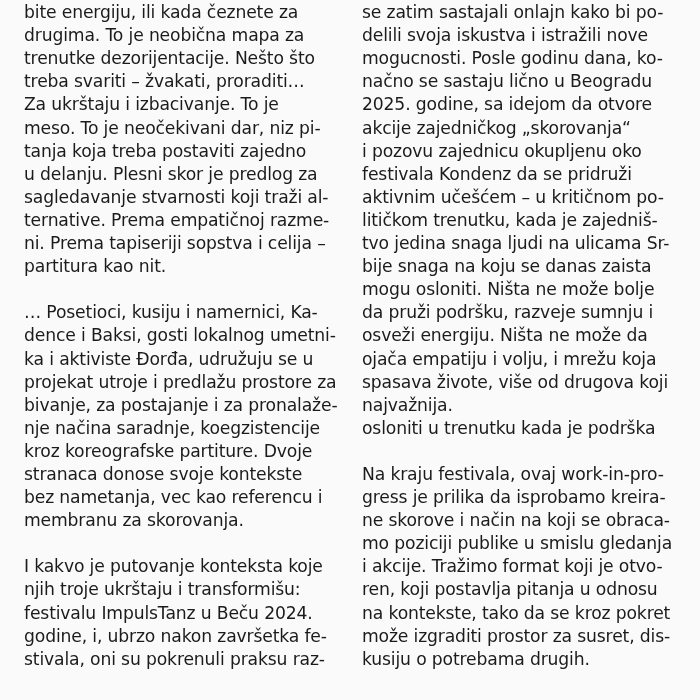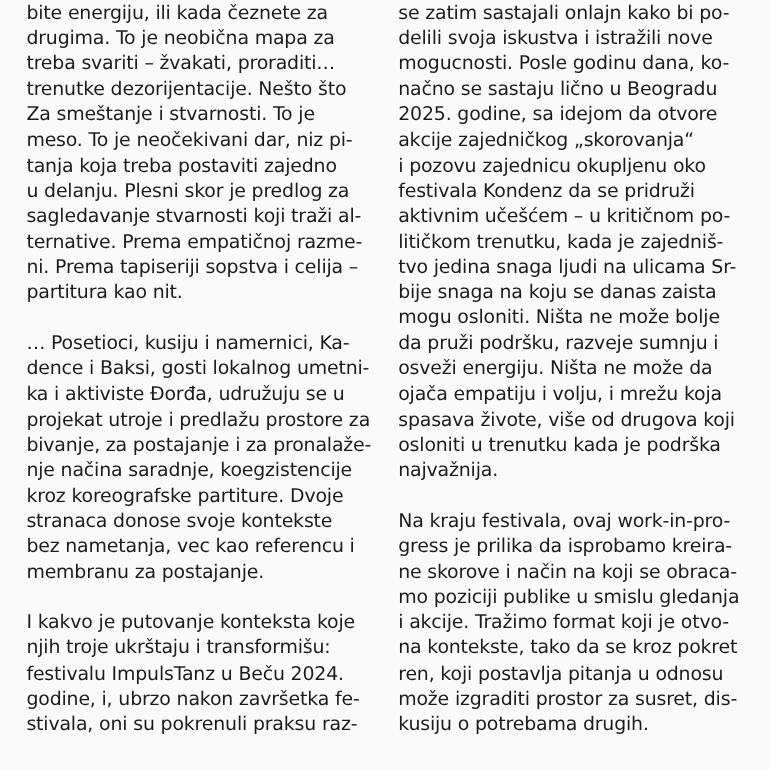--- a/index.html
+++ b/index.html
@@ -28,43 +28,43 @@
     .gap { height: 23.1px; }
   </style>
 </head>
 <body>
 
 <div class="column col-left" id="col-left">
     <div class="paragraph">
       <div class="line">koji su: kada se osećate izgu-</div>
       <div class="line">bite energiju, ili kada čeznete za</div>
       <div class="line">drugima. To je neobična mapa za</div>
+      <div class="line">trenutke dezorijentacije. Nešto što</div>
       <div class="line">treba svariti – žvakati, proraditi…</div>
-      <div class="line">trenutke dezorijentacije. Nešto što</div>
-      <div class="line">Za smeštanje i stvarnosti. To je</div>
+      <div class="line">Za ukrštaju i izbacivanje. To je</div>
       <div class="line">meso. To je neočekivani dar, niz pi-</div>
       <div class="line">tanja koja treba postaviti zajedno</div>
       <div class="line">u delanju. Plesni skor je predlog za</div>
       <div class="line">sagledavanje stvarnosti koji traži al-</div>
       <div class="line">ternative. Prema empatičnoj razme-</div>
       <div class="line">ni. Prema tapiseriji sopstva i celija –</div>
       <div class="line">partitura kao nit.</div>
     </div>
     <div class="gap"></div>
     <div class="paragraph">
       <div class="line">… Posetioci, kusiju i namernici, Ka-</div>
       <div class="line">dence i Baksi, gosti lokalnog umetni-</div>
       <div class="line">ka i aktiviste Đorđa, udružuju se u</div>
       <div class="line">projekat utroje i predlažu prostore za</div>
       <div class="line">bivanje, za postajanje i za pronalaže-</div>
       <div class="line">nje načina saradnje, koegzistencije</div>
       <div class="line">kroz koreografske partiture. Dvoje</div>
       <div class="line">stranaca donose svoje kontekste</div>
       <div class="line">bez nametanja, vec kao referencu i</div>
-      <div class="line">membranu za postajanje.</div>
+      <div class="line">membranu za skorovanja.</div>
     </div>
     <div class="gap"></div>
     <div class="paragraph">
       <div class="line">I kakvo je putovanje konteksta koje</div>
       <div class="line">njih troje ukrštaju i transformišu:</div>
       <div class="line">festivalu ImpulsTanz u Beču 2024.</div>
       <div class="line">godine, i, ubrzo nakon završetka fe-</div>
       <div class="line">stivala, oni su pokrenuli praksu raz-</div>
     </div>
   </div>
@@ -81,28 +81,28 @@
       <div class="line">festivala Kondenz da se pridruži</div>
       <div class="line">aktivnim učešćem – u kritičnom po-</div>
       <div class="line">litičkom trenutku, kada je zajedniš-</div>
       <div class="line">tvo jedina snaga ljudi na ulicama Sr-</div>
       <div class="line">bije snaga na koju se danas zaista</div>
       <div class="line">mogu osloniti. Ništa ne može bolje</div>
       <div class="line">da pruži podršku, razveje sumnju i</div>
       <div class="line">osveži energiju. Ništa ne može da</div>
       <div class="line">ojača empatiju i volju, i mrežu koja</div>
       <div class="line">spasava živote, više od drugova koji</div>
+      <div class="line">najvažnija.</div>
       <div class="line">osloniti u trenutku kada je podrška</div>
-      <div class="line">najvažnija.</div>
     </div>
     <div class="gap"></div>
     <div class="paragraph">
       <div class="line">Na kraju festivala, ovaj work-in-pro-</div>
       <div class="line">gress je prilika da isprobamo kreira-</div>
       <div class="line">ne skorove i način na koji se obraca-</div>
       <div class="line">mo poziciji publike u smislu gledanja</div>
       <div class="line">i akcije. Tražimo format koji je otvo-</div>
+      <div class="line">ren, koji postavlja pitanja u odnosu</div>
       <div class="line">na kontekste, tako da se kroz pokret</div>
-      <div class="line">ren, koji postavlja pitanja u odnosu</div>
       <div class="line">može izgraditi prostor za susret, dis-</div>
       <div class="line">kusiju o potrebama drugih.</div>
     </div>
   </div>
 
 </body></html>

